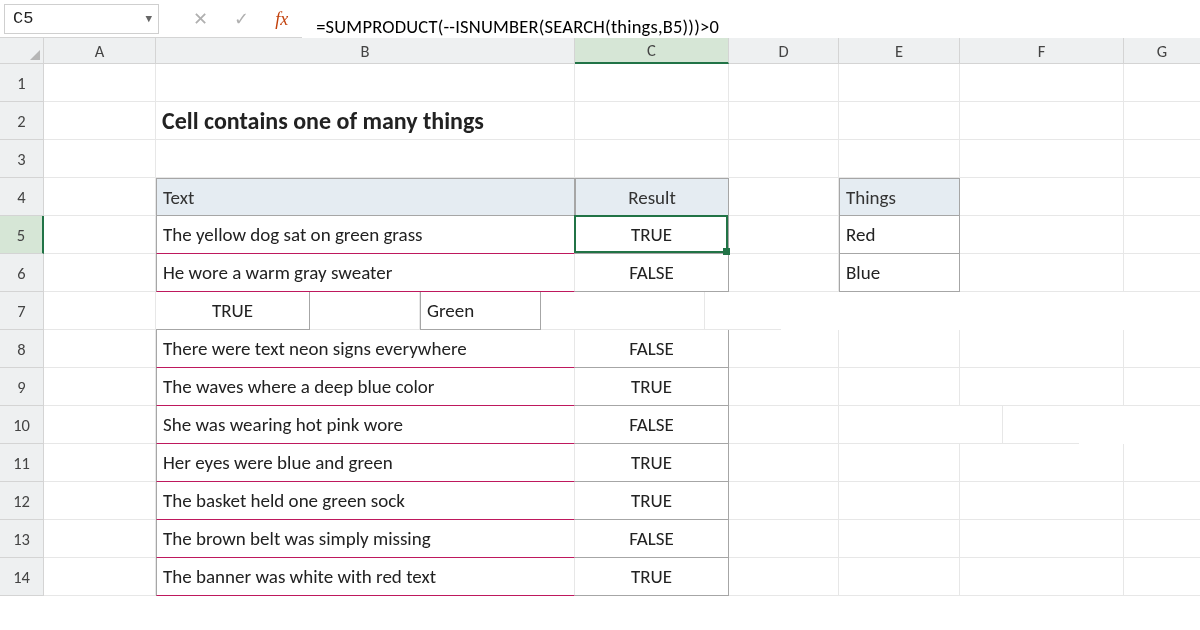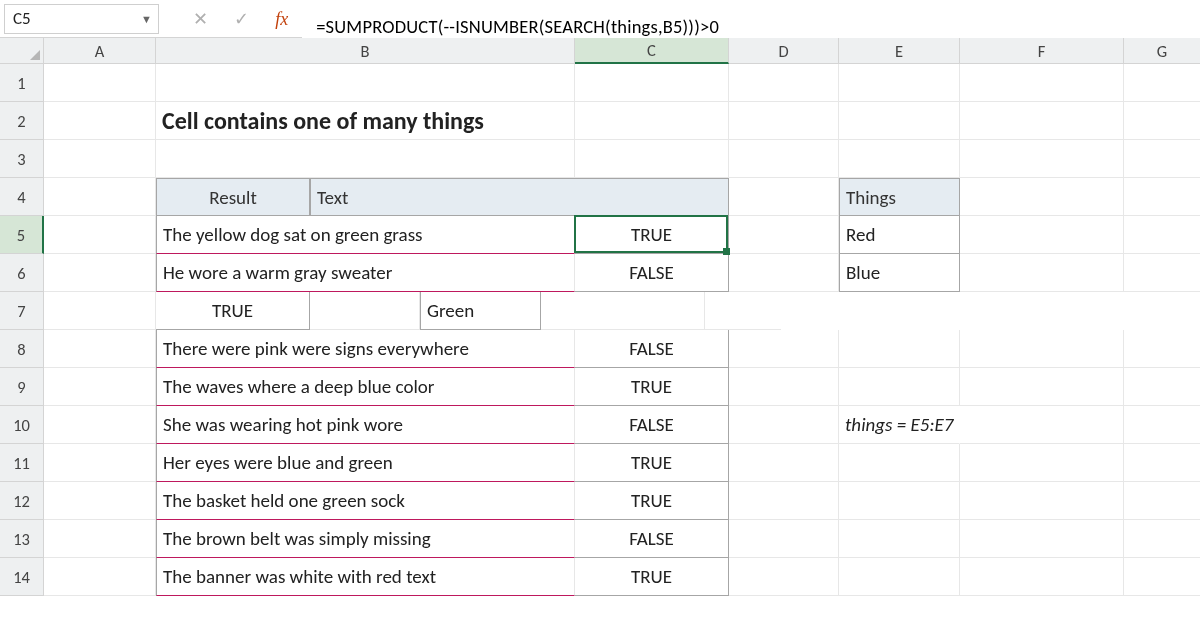--- a/index.html
+++ b/index.html
@@ -24,20 +24,21 @@
     width: 155px;
     height: 30px;
     margin: 0 0 0 4px;
     padding: 2px 8px;
     background: #fff;
     border: 1px solid #cfcfcf;
     display: flex;
     align-items: center;
     font-size: 17px;
     position: relative;
+    font-family: Liberation Mono, monospace;
   }
   .name-box .drop { position: absolute; right: 6px; top: 8px; color: #666; font-size: 11px; }
   .fb-sep { width: 20px; }
   .fb-btns { display: flex; gap: 26px; align-items: center; color: #b0b0b0; padding: 0 14px 0 14px; }
   .fb-btns .btn { font-size: 18px; line-height: 1; }
   .fb-btns .check { color: #b0b0b0; }
   .fx { font-style: italic; font-family: "Times New Roman", serif; font-size: 17px; color: #c2410c; }
   .formula-input {
     flex: 1;
     padding: 2px 14px;
@@ -171,22 +172,22 @@
         <div class="cell cB"></div>
         <div class="cell cC"></div>
         <div class="cell cD"></div>
         <div class="cell cE"></div>
         <div class="cell cF"></div>
         <div class="cell cG"></div>
       </div>
       <div class="row">
         <div class="rowh">4</div>
         <div class="cell cA"></div>
+        <div class="cell cB hdr">Text</div>
         <div class="cell cC hdr center">Result</div>
-        <div class="cell cB hdr">Text</div>
         <div class="cell cD"></div>
         <div class="cell cE hdr">Things</div>
         <div class="cell cF"></div>
         <div class="cell cG"></div>
       </div>
       <div class="row">
         <div class="rowh sel">5</div>
         <div class="cell cA"></div>
         <div class="cell cB tbl-l">The yellow dog sat on green grass</div>
         <div class="cell cC tbl-r center">TRUE</div>
@@ -210,21 +211,21 @@
         <div class="cell cA"></div>
         <div class="cell cC tbl-r center">TRUE</div>
         <div class="cell cD"></div>
         <div class="cell cE tbl-l tbl-r">Green</div>
         <div class="cell cF"></div>
         <div class="cell cG"></div>
       </div>
       <div class="row">
         <div class="rowh">8</div>
         <div class="cell cA"></div>
-        <div class="cell cB tbl-l">There were pink were signs everywhere</div>
+        <div class="cell cB tbl-l">There were text neon signs everywhere</div>
         <div class="cell cC tbl-r center">FALSE</div>
         <div class="cell cD"></div>
         <div class="cell cE"></div>
         <div class="cell cF"></div>
         <div class="cell cG"></div>
       </div>
       <div class="row">
         <div class="rowh">9</div>
         <div class="cell cA"></div>
         <div class="cell cB tbl-l">The waves where a deep blue color</div>
@@ -233,21 +234,20 @@
         <div class="cell cE"></div>
         <div class="cell cF"></div>
         <div class="cell cG"></div>
       </div>
       <div class="row">
         <div class="rowh">10</div>
         <div class="cell cA"></div>
         <div class="cell cB tbl-l">She was wearing hot pink wore</div>
         <div class="cell cC tbl-r center">FALSE</div>
         <div class="cell cD"></div>
-        <div class="cell cE note" style="overflow: visible; white-space: nowrap; border-right: 1px solid transparent;">things = E5:E7</div>
         <div class="cell cF" style="border-left: none;"></div>
         <div class="cell cG"></div>
       </div>
       <div class="row">
         <div class="rowh">11</div>
         <div class="cell cA"></div>
         <div class="cell cB tbl-l">Her eyes were blue and green</div>
         <div class="cell cC tbl-r center">TRUE</div>
         <div class="cell cD"></div>
         <div class="cell cE"></div>

